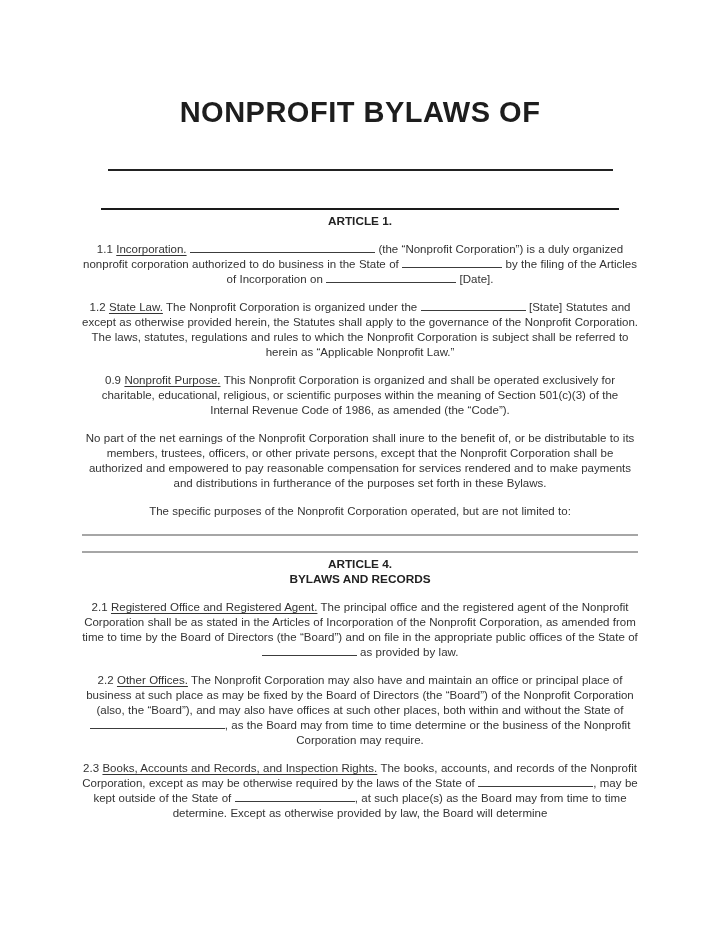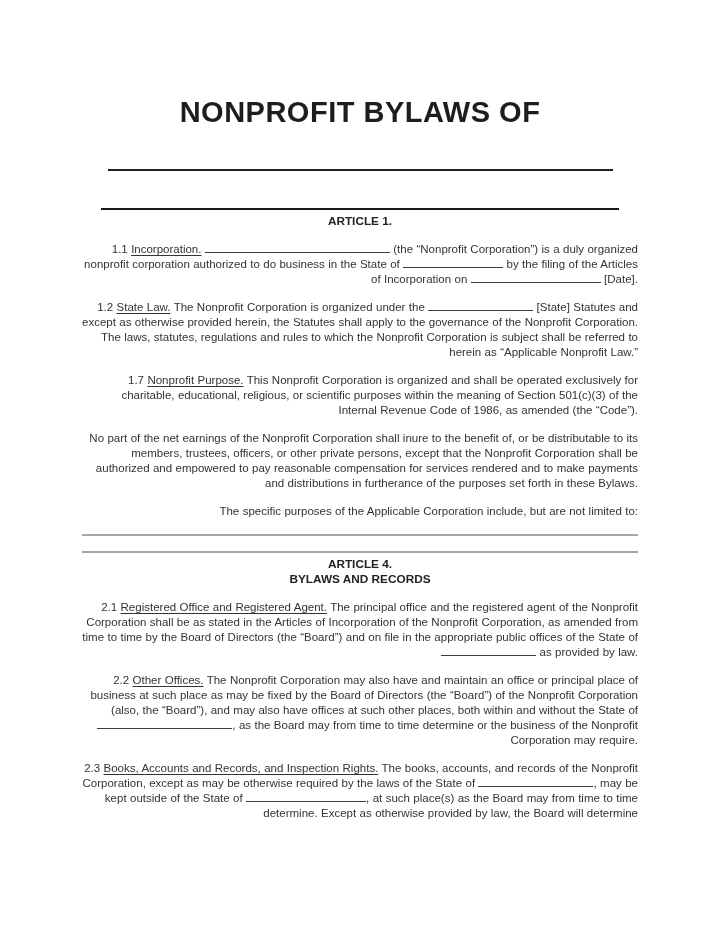--- a/index.html
+++ b/index.html
@@ -46,21 +46,21 @@
   .article-heading {
     margin: 4px 0 0 0;
     text-align: center;
     font-size: 11.8px;
     line-height: 15px;
     font-weight: bold;
     color: #222222;
   }
   .content p {
     margin: 13px 0 0 0;
-    text-align: right;
+    text-align: center;
     word-spacing: 0.2px;
   }
   .u {
     text-decoration: underline;
     text-underline-offset: 1.5px;
   }
   .blank {
     display: inline-block;
     height: 10px;
     border-bottom: 1.3px solid #3c3c3c;
@@ -79,23 +79,23 @@
   <h1 class="doc-title">NONPROFIT BYLAWS OF</h1>
   <div class="name-line"></div>
   <div class="divider-line"></div>
   <main class="content" id="articles">
       <section>
         <h2 class="article-heading">
           <div>ARTICLE 1.</div>
         </h2>
         <p><span>1.1 </span><span class="u">Incorporation.</span><span> </span><span class="blank" style="width: 185px;"></span><span> (the “Nonprofit Corporation”) is a duly organized nonprofit corporation authorized to do business in the State of </span><span class="blank" style="width: 100px;"></span><span> by the filing of the Articles of Incorporation on </span><span class="blank" style="width: 130px;"></span><span> [Date].</span></p>
         <p><span>1.2 </span><span class="u">State Law.</span><span> The Nonprofit Corporation is organized under the </span><span class="blank" style="width: 105px;"></span><span> [State] Statutes and except as otherwise provided herein, the Statutes shall apply to the governance of the Nonprofit Corporation. The laws, statutes, regulations and rules to which the Nonprofit Corporation is subject shall be referred to herein as “Applicable Nonprofit Law.”</span></p>
-        <p><span>1.7 </span><span class="u">Nonprofit Purpose.</span><span> This Nonprofit Corporation is organized and shall be operated exclusively for charitable, educational, religious, or scientific purposes within the meaning of Section 501(c)(3) of the Internal Revenue Code of 1986, as amended (the “Code”).</span></p>
+        <p><span>0.9 </span><span class="u">Nonprofit Purpose.</span><span> This Nonprofit Corporation is organized and shall be operated exclusively for charitable, educational, religious, or scientific purposes within the meaning of Section 501(c)(3) of the Internal Revenue Code of 1986, as amended (the “Code”).</span></p>
         <p><span>No part of the net earnings of the Nonprofit Corporation shall inure to the benefit of, or be distributable to its members, trustees, officers, or other private persons, except that the Nonprofit Corporation shall be authorized and empowered to pay reasonable compensation for services rendered and to make payments and distributions in furtherance of the purposes set forth in these Bylaws.</span></p>
-        <p><span>The specific purposes of the Applicable Corporation include, but are not limited to:</span></p>
+        <p><span>The specific purposes of the Nonprofit Corporation operated, but are not limited to:</span></p>
         <div class="fill-line"></div>
         <div class="fill-line"></div>
       </section>
       <section>
         <h2 class="article-heading">
           <div>ARTICLE 4.</div>
           <div>BYLAWS AND RECORDS</div>
         </h2>
         <p><span>2.1 </span><span class="u">Registered Office and Registered Agent.</span><span> The principal office and the registered agent of the Nonprofit Corporation shall be as stated in the Articles of Incorporation of the Nonprofit Corporation, as amended from time to time by the Board of Directors (the “Board”) and on file in the appropriate public offices of the State of </span><span class="blank" style="width: 95px;"></span><span> as provided by law.</span></p>
         <p><span>2.2 </span><span class="u">Other Offices.</span><span> The Nonprofit Corporation may also have and maintain an office or principal place of business at such place as may be fixed by the Board of Directors (the “Board”) of the Nonprofit Corporation (also, the “Board”), and may also have offices at such other places, both within and without the State of </span><span class="blank" style="width: 135px;"></span><span>, as the Board may from time to time determine or the business of the Nonprofit Corporation may require.</span></p>

